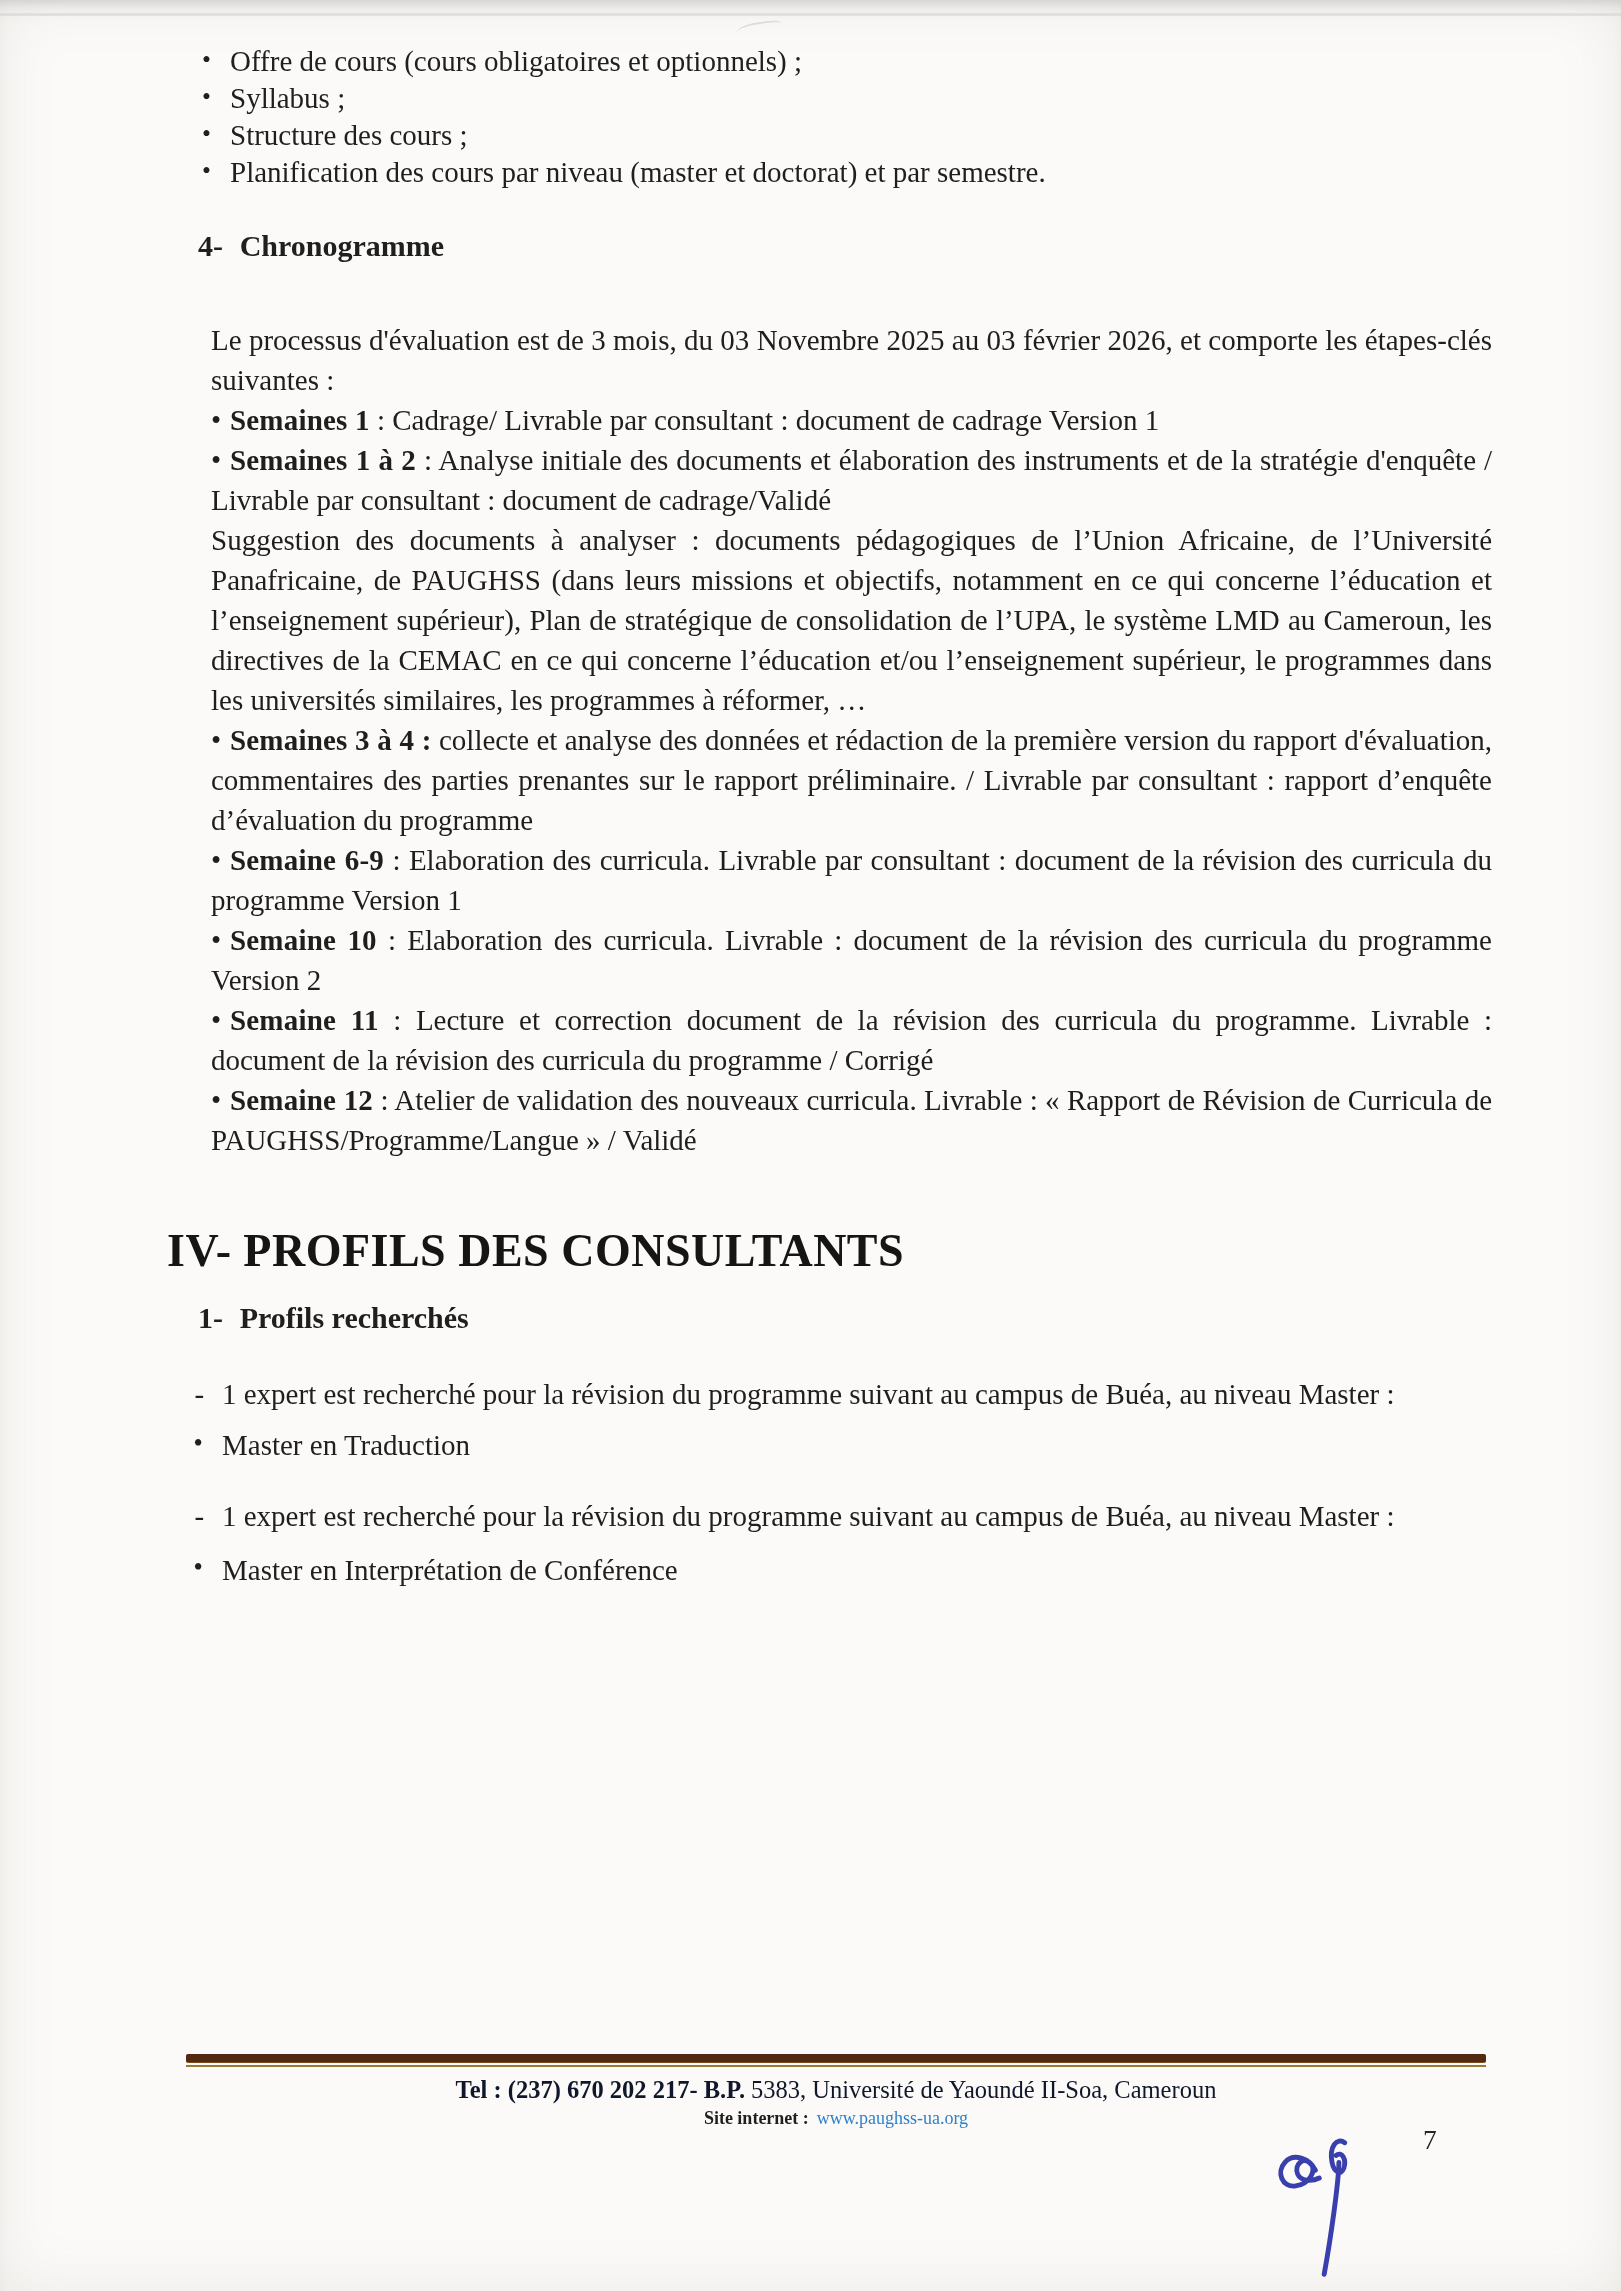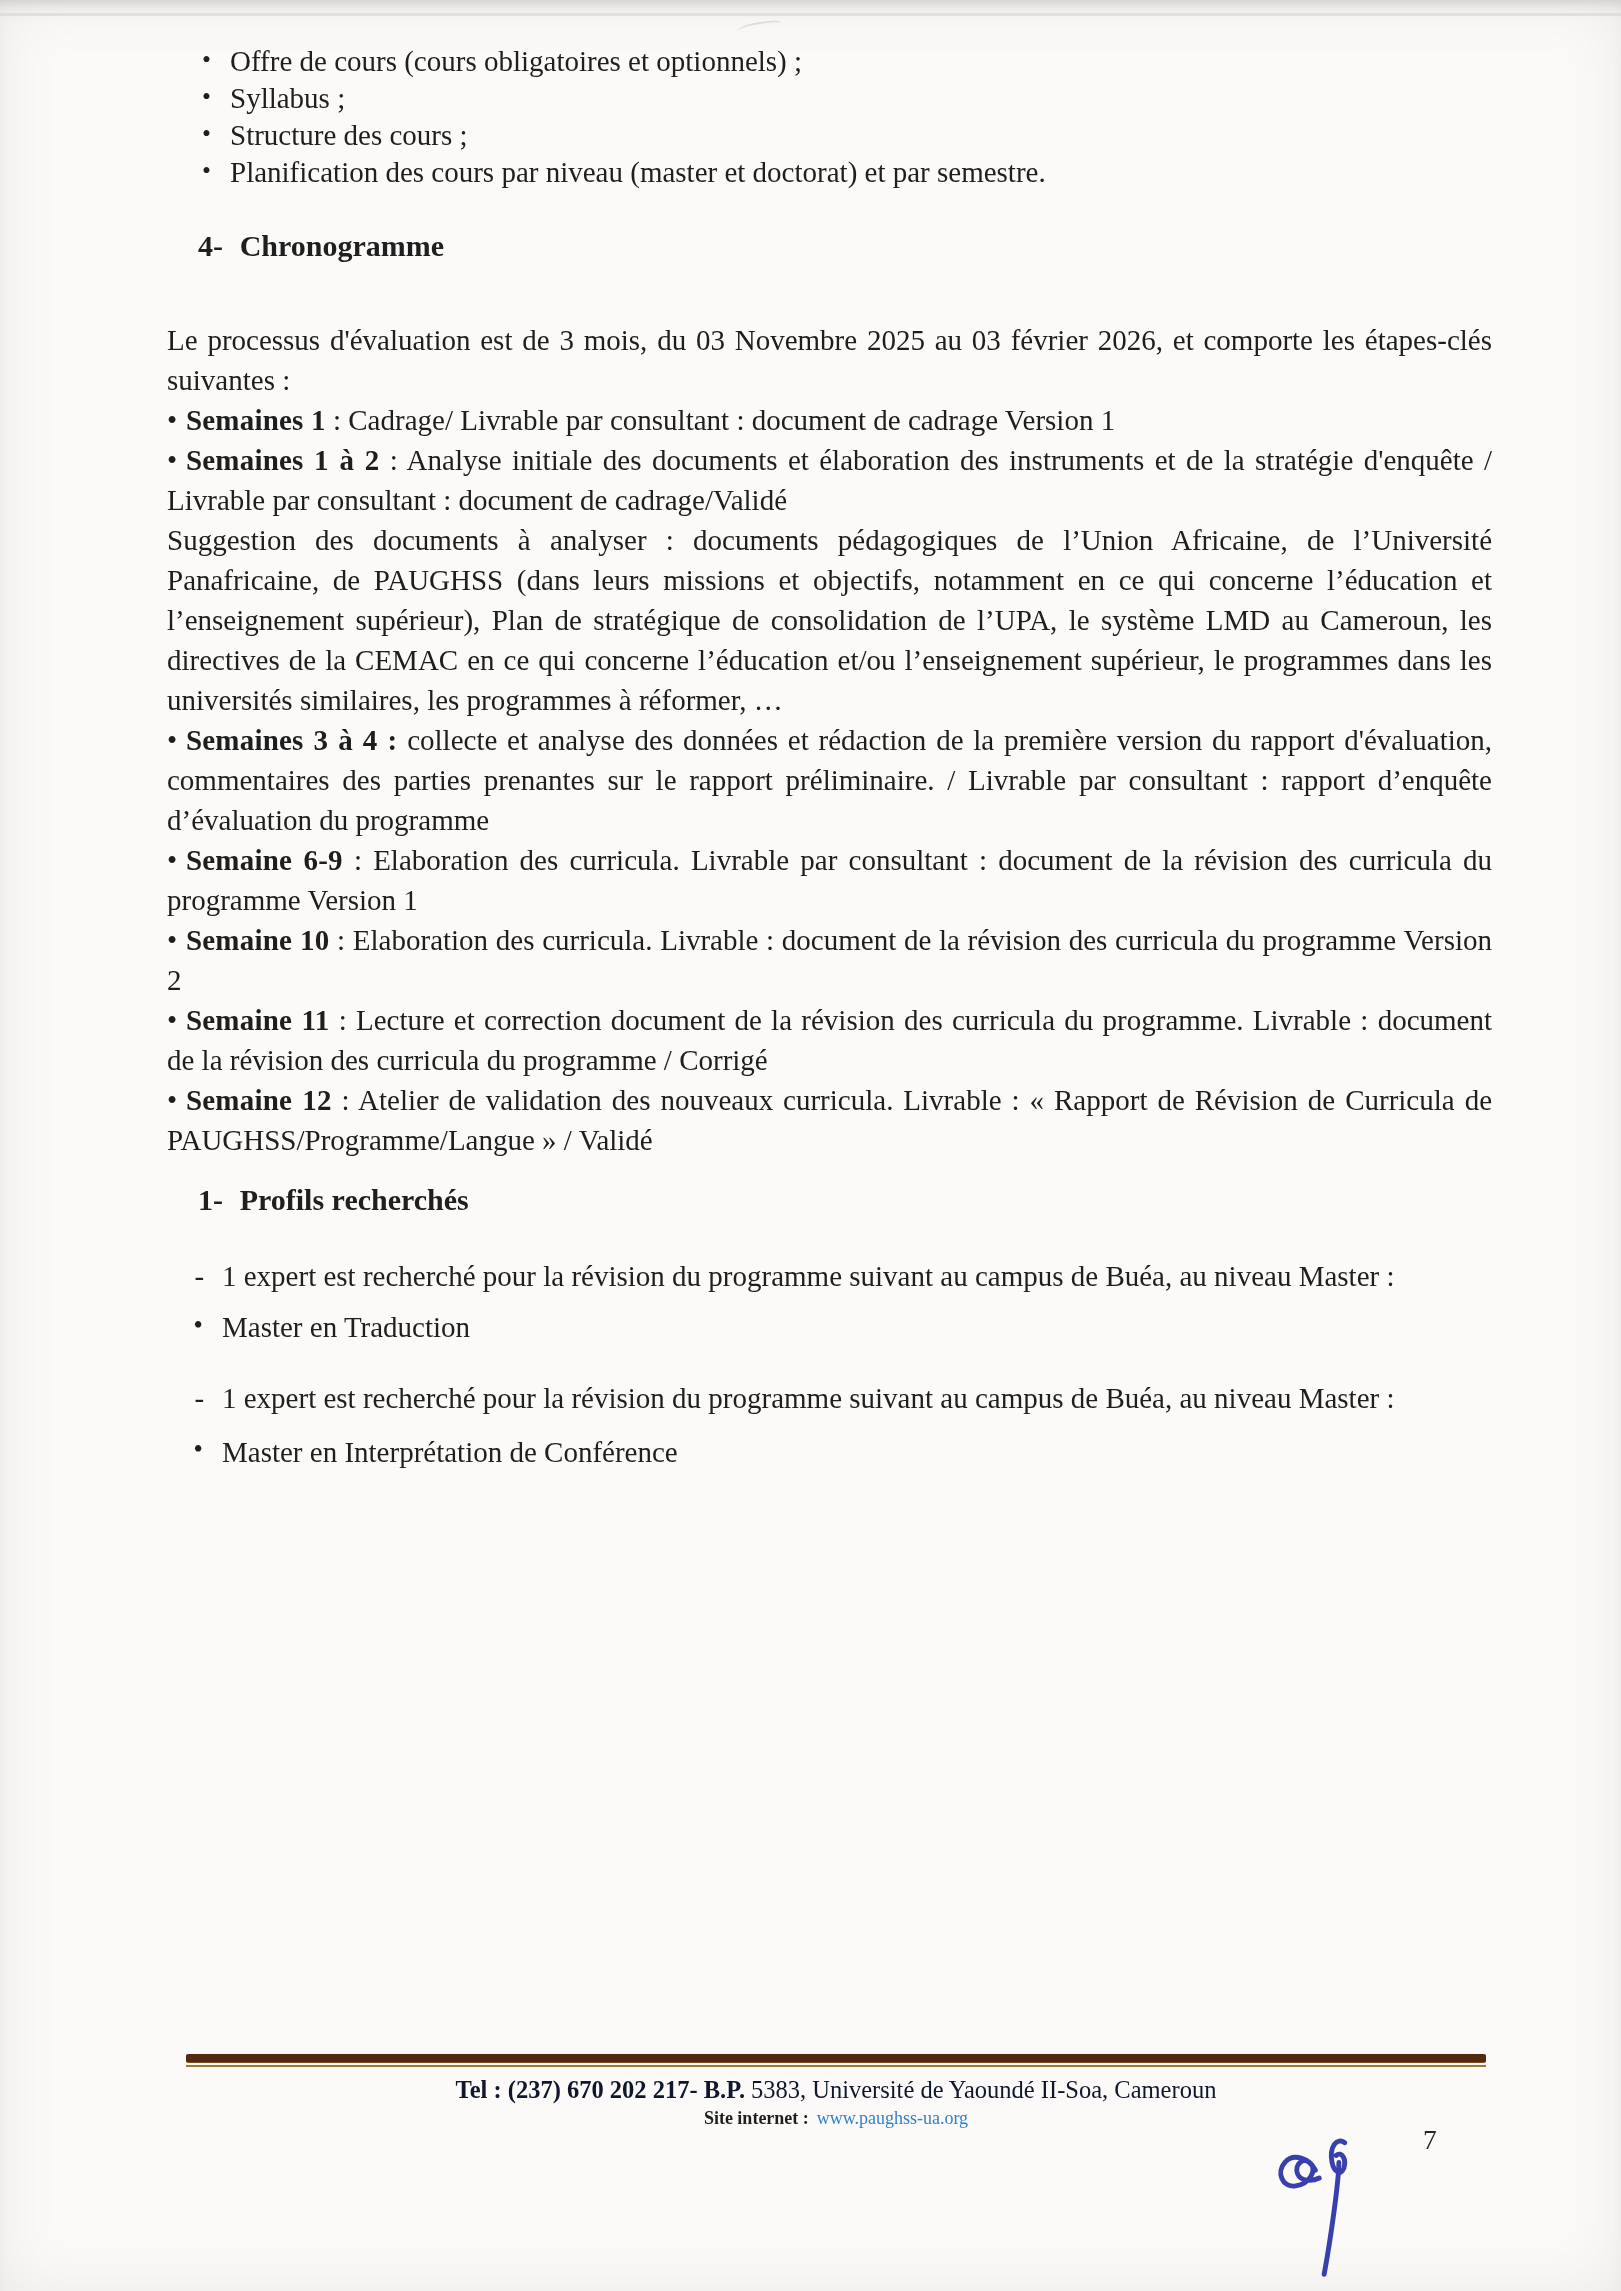--- a/index.html
+++ b/index.html
@@ -12,21 +12,21 @@
     overflow:hidden;
     font-family:"Liberation Serif","DejaVu Serif",serif;
     color:#1f1f1f;
   }
   .scan-edge-top { position:absolute; top:12.7px; left:0; right:0; height:2.9px; background:#d9d7d3; opacity:.7; }
   .scan-smudge { position:absolute; top:21.6px; left:737px; width:45px; height:9.8px; border-top:2.9px solid #c9c7c3; border-radius:60% 40% 50% 50%; transform:rotate(-8deg); opacity:.55; }
 
   .content { position:absolute; left:167px; top:0; width:1325px; }
 
   p { margin:0; }
-  .body { font-size:29px; line-height:40px; color:#1e1e1e; }
+  .body { font-size:29px; line-height:40px; color:#1e1e1e;margin-left:44px; }
   .just { text-align:justify; text-justify:inter-word; hyphens:none; }
 
   
   .top-list { list-style:none; margin:43px 0 0 0; padding:0; }
   .top-list li { position:relative; padding-left:63px; font-size:29px; line-height:37px; }
   .top-list .marker { position:absolute; left:35px; top:-2px; font-size:25.5px; }
 
   
   .h-num { margin-top:35px; margin-left:31px; font-weight:bold; font-size:30px; line-height:39px; display:flex; }
   .h-num .num { margin-right:16.7px; }
@@ -95,20 +95,24 @@
 
     <p class="body just">Suggestion des documents à analyser : documents pédagogiques de l’Union Africaine, de l’Université Panafricaine, de PAUGHSS (dans leurs missions et objectifs, notamment en ce qui concerne l’éducation et l’enseignement supérieur), Plan de stratégique de consolidation de l’UPA, le système LMD au Cameroun, les directives de la CEMAC en ce qui concerne l’éducation et/ou l’enseignement supérieur, le programmes dans les universités similaires, les programmes à réformer, …</p>
 
     <p class="body just step"><span class="mk">•</span><b>Semaines 3 à 4 :</b><span> collecte et analyse des données et rédaction de la première version du rapport d'évaluation, commentaires des parties prenantes sur le rapport préliminaire. / Livrable par consultant : rapport d’enquête d’évaluation du programme</span></p>
     <p class="body just step"><span class="mk">•</span><b>Semaine 6-9</b><span> : Elaboration des curricula. Livrable par consultant : document de la révision des curricula du programme Version 1</span></p>
     <p class="body just step"><span class="mk">•</span><b>Semaine 10</b><span> : Elaboration des curricula. Livrable : document de la révision des curricula du programme Version 2</span></p>
     <p class="body just step"><span class="mk">•</span><b>Semaine 11</b><span> : Lecture et correction document de la révision des curricula du programme. Livrable : document de la révision des curricula du programme / Corrigé</span></p>
     <p class="body just step"><span class="mk">•</span><b>Semaine 12</b><span> : Atelier de validation des nouveaux curricula. Livrable : « Rapport de Révision de Curricula de PAUGHSS/Programme/Langue » / Validé</span></p>
 
 
+    <h1 class="big">
+      <span class="bignum">IV-</span>
+      <span>PROFILS DES CONSULTANTS</span>
+    </h1>
 
     <div class="h-num h-num2">
       <span class="num">1-</span>
       <span class="ttl">Profils recherchés</span>
     </div>
 
     <div class="dash-item">
       <span class="dmk">-</span>
       <p class="just">1 expert est recherché pour la révision du programme suivant au campus de Buéa, au niveau Master :</p>
     </div>

